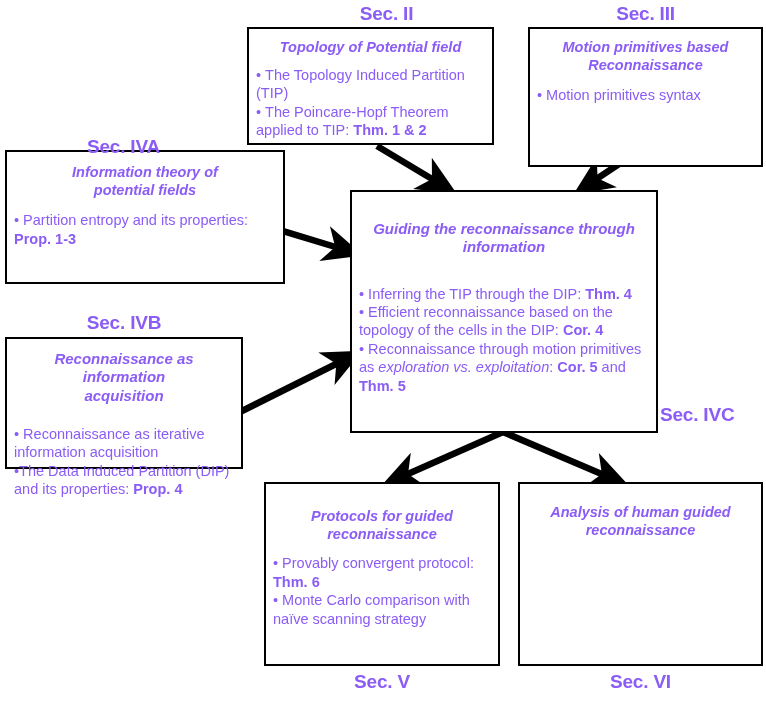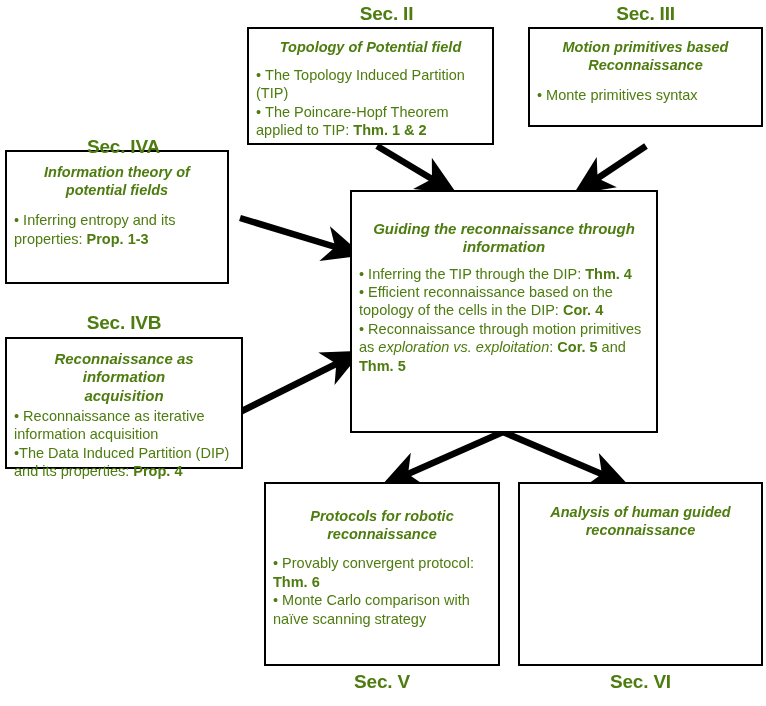--- a/index.html
+++ b/index.html
@@ -7,21 +7,21 @@
     margin: 0;
     padding: 0;
     background: #ffffff;
   }
   #canvas {
     position: relative;
     width: 766px;
     height: 706px;
     background: #ffffff;
     font-family: "Liberation Sans", sans-serif;
-    color: #4d7c0f;
+    color: #8b5cf6;
     overflow: hidden;
   }
   svg#arrow-layer {
     position: absolute;
     left: 0;
     top: 0;
     width: 766px;
     height: 706px;
     pointer-events: none;
     z-index: 1;
@@ -70,40 +70,40 @@
     content: "\2022\00a0";
   }
   .bullets li.nospace::before {
     content: "\2022";
   }
   .bullets b { font-weight: bold; }
   .bullets i { font-style: italic; }
 
   
   #box-sec2   { left: 247px; top: 27px;  width: 247px; height: 118px; }
-  #box-sec3   { left: 528px; top: 27px;  width: 235px; height: 100px; }
-  #box-sec4a  { left: 5px;   top: 150px; width: 224px; height: 134px; }
+  #box-sec3   { left: 528px; top: 27px;  width: 235px; height: 140px; }
+  #box-sec4a  { left: 5px;   top: 150px; width: 280px; height: 134px; }
   #box-sec4b  { left: 5px;   top: 337px; width: 238px; height: 132px; }
   #box-center { left: 350px; top: 190px; width: 308px; height: 243px; }
   #box-sec5   { left: 264px; top: 482px; width: 236px; height: 184px; }
   #box-sec6   { left: 518px; top: 482px; width: 245px; height: 184px; }
 
   #label-sec2  { left: 263px; top: 3px;  width: 247px; }
   #label-sec3  { left: 528px; top: 3px;  width: 235px; }
   #label-sec4a { left: 5px;   top: 136px; width: 237px; }
   #label-sec4b { left: 5px;   top: 312px; width: 238px; }
   #label-sec4c { left: 660px; top: 404px; width: 100px; text-align: left; }
   #label-sec5  { left: 264px; top: 671px; width: 236px; }
   #label-sec6  { left: 518px; top: 671px; width: 245px; }
 
-  #box-center .node-title { margin: 22px 4px 8px 4px; }
+  #box-center .node-title { margin: 22px 4px 28px 4px; }
   #box-sec5 .node-title   { margin: 18px 2px 11px 2px; }
   #box-sec6 .node-title   { margin: 14px 2px 11px 2px; }
   #box-sec4a .node-title  { margin: 6px 2px 12px 2px; }
-  #box-sec4b .node-title  { margin: 5px 2px 2px 2px; }
+  #box-sec4b .node-title  { margin: 5px 2px 20px 2px; }
   #box-sec3 .node-title   { margin: 4px 2px 12px 2px; }
 </style>
 </head>
 <body>
 
 <div id="canvas">
 
   <svg id="arrow-layer" viewBox="0 0 766 706">
     <defs>
       <marker id="ah" markerWidth="7" markerHeight="7" refX="4.6" refY="3.1" orient="auto" markerUnits="strokeWidth">
@@ -121,48 +121,49 @@
 
     <line x1="503" y1="432" x2="392" y2="481" stroke="#000000" stroke-width="6.5" marker-end="url(#ah)"></line>
 
     <line x1="503" y1="432" x2="618" y2="481" stroke="#000000" stroke-width="6.5" marker-end="url(#ah)"></line>
   </svg>
 
   <div class="sec-label" id="label-sec2">Sec. II</div>
   <div class="sec-label" id="label-sec3">Sec. III</div>
   <div class="sec-label" id="label-sec4a">Sec. IVA</div>
   <div class="sec-label" id="label-sec4b">Sec. IVB</div>
+  <div class="sec-label" id="label-sec4c">Sec. IVC</div>
   <div class="sec-label" id="label-sec5">Sec. V</div>
   <div class="sec-label" id="label-sec6">Sec. VI</div>
 
   <div class="node-box" id="box-sec2">
     <div class="node-title">Topology of Potential field</div>
     <ul class="bullets">
       <li><span>The Topology Induced Partition (TIP)</span></li>
       <li><span>The Poincare-Hopf Theorem applied to TIP: </span><b>Thm. 1 &amp; 2</b></li>
     </ul>
   </div>
 
   <div class="node-box" id="box-sec3">
     <div class="node-title">
       <span>Motion primitives based</span><br>
       <span>Reconnaissance</span>
     </div>
     <ul class="bullets">
-      <li><span>Monte primitives syntax</span></li>
+      <li><span>Motion primitives syntax</span></li>
     </ul>
   </div>
 
   <div class="node-box" id="box-sec4a">
     <div class="node-title">
       <span>Information theory of</span><br>
       <span>potential fields</span>
     </div>
     <ul class="bullets">
-      <li><span>Inferring entropy and its properties: </span><b>Prop. 1-3</b></li>
+      <li><span>Partition entropy and its properties: </span><b>Prop. 1-3</b></li>
     </ul>
   </div>
 
   <div class="node-box" id="box-sec4b">
     <div class="node-title wide">
       <span>Reconnaissance as information</span><br>
       <span>acquisition</span>
     </div>
     <ul class="bullets">
       <li><span>Reconnaissance as iterative information acquisition</span></li>
@@ -177,21 +178,21 @@
     </div>
     <ul class="bullets">
       <li><span>Inferring the TIP through the DIP: </span><b>Thm. 4</b></li>
       <li><span>Efficient reconnaissance based on the topology of the cells in the DIP: </span><b>Cor. 4</b></li>
       <li><span>Reconnaissance through motion primitives as </span><i>exploration vs. exploitation</i><span>: </span><b>Cor. 5</b><span> and </span><b>Thm. 5</b></li>
     </ul>
   </div>
 
   <div class="node-box" id="box-sec5">
     <div class="node-title">
-      <span>Protocols for robotic</span><br>
+      <span>Protocols for guided</span><br>
       <span>reconnaissance</span>
     </div>
     <ul class="bullets">
       <li><span>Provably convergent protocol: </span><b>Thm. 6</b></li>
       <li><span>Monte Carlo comparison with naïve scanning strategy</span></li>
     </ul>
   </div>
 
   <div class="node-box" id="box-sec6">
     <div class="node-title">

